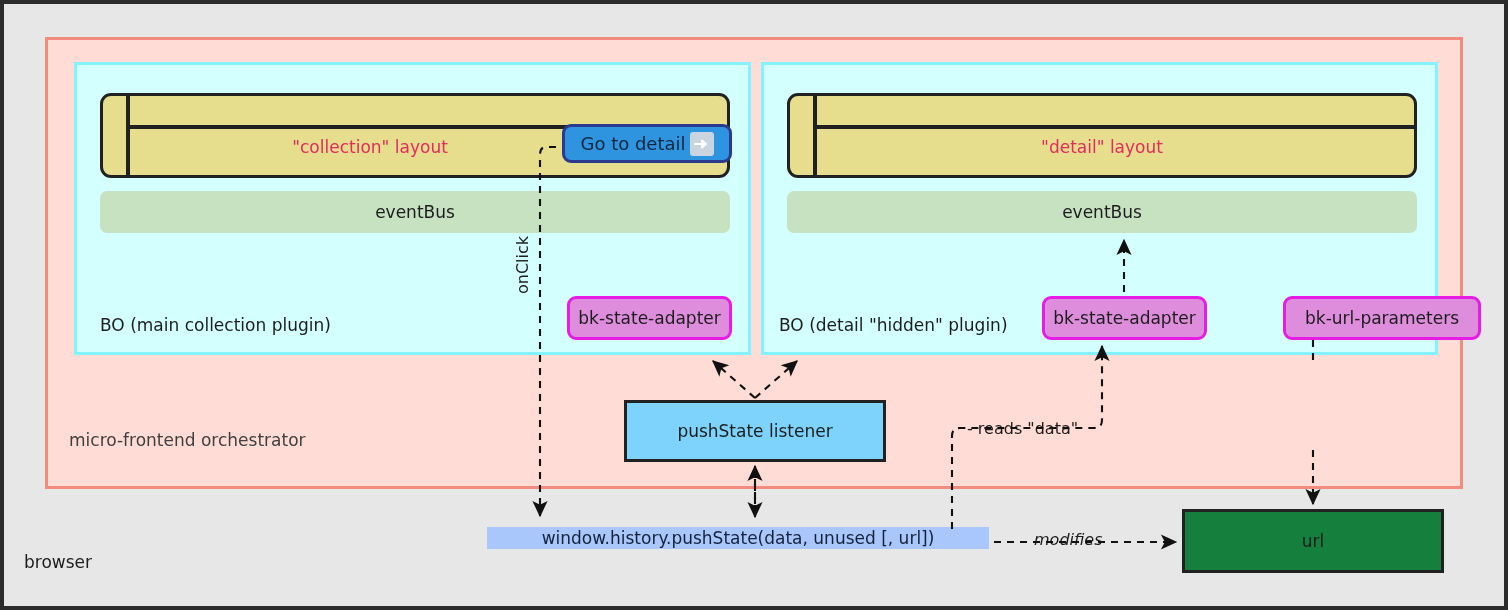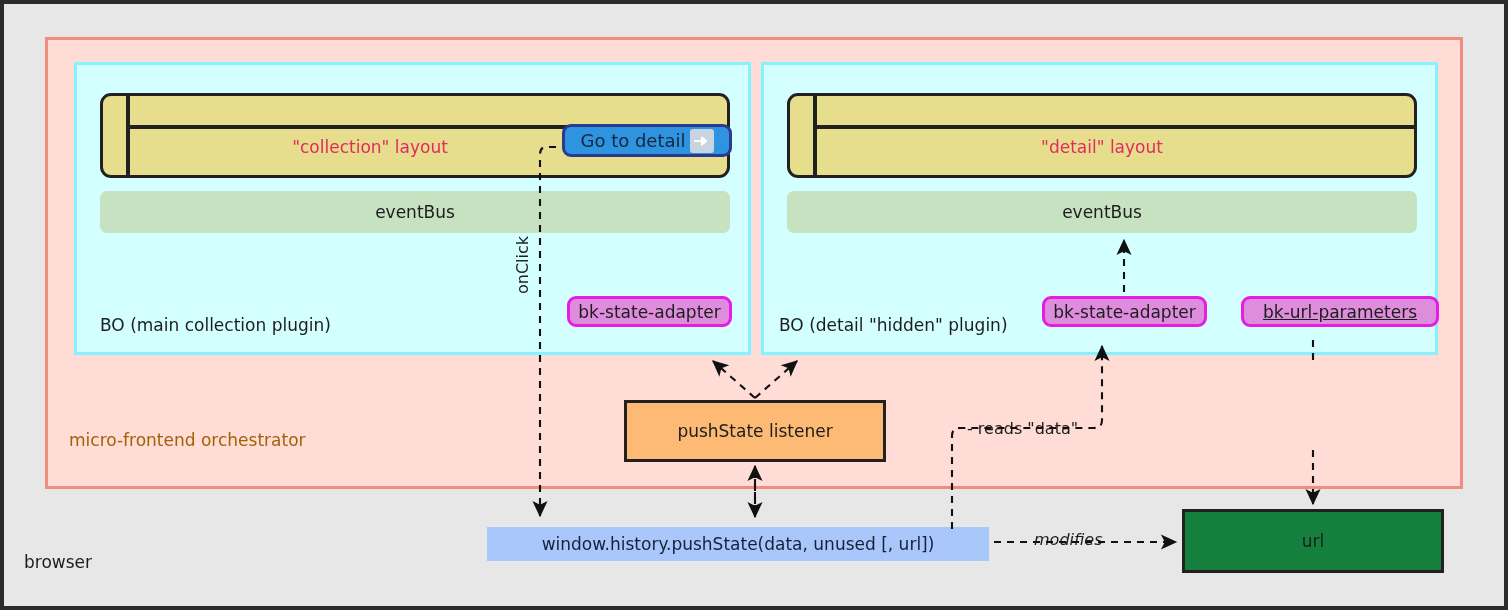--- a/index.html
+++ b/index.html
@@ -29,21 +29,21 @@
 
   
   #orchestrator {
     left: 41px; top: 33px;
     width: 1418px; height: 452px;
     background: #ffdcd5;
     border: 3px solid #f28d7d;
   }
   #orchestrator-label {
     left: 65px; top: 426px;
-    font-size: 17px; color: #a16207; text-align: right;
+    font-size: 17px; color: #404040; text-align: right;
   }
 
   
   .bo-panel {
     background: #d4ffff;
     border: 3px solid #85f2ff;
     top: 58px; height: 293px;
   }
   #bo-collection { left: 70px; width: 677px; }
   #bo-detail     { left: 757px; width: 677px; }
@@ -76,21 +76,21 @@
     left: 0; right: 0; top: 41px;
     text-align: center;
     font-size: 17px;
     color: #e32a61;
   }
   #layout-collection .layout-title { padding-right: 90px; }
 
   
   #go-to-detail-button {
     left: 459px; top: 28px;
-    width: 170px; height: 33px;
+    width: 170px; height: 39px;
     background: #2e94e0;
     border: 3px solid #2b3a8f;
     border-radius: 9px;
     display: flex; align-items: center; justify-content: center;
     gap: 4px;
     cursor: pointer;
   }
   #go-to-detail-label { font-size: 18px; color: #16263d; }
   #arrow-right-icon {
     width: 24px; height: 24px;
@@ -105,55 +105,55 @@
     background: #c6e2c1;
     border-radius: 7px;
     display: flex; align-items: center; justify-content: center;
     font-size: 17px; color: #1d1d1d;
   }
   #eventbus-collection { left: 96px; width: 630px; }
   #eventbus-detail     { left: 783px; width: 630px; }
 
   
   .bk-pill {
-    top: 292px; height: 31px;
+    top: 292px; height: 44px;
     background: #dd8ddb;
     border: 3px solid #e61ce6;
     border-radius: 9px;
     display: flex; align-items: center; justify-content: center;
     font-size: 17px; color: #1d1d1d;
   }
   #bk-state-adapter-collection { left: 563px; width: 165px; }
   #bk-state-adapter-detail     { left: 1038px; width: 165px; }
-  #bk-url-parameters           { left: 1237px; width: 198px; text-decoration: underline; }
+  #bk-url-parameters           { left: 1279px; width: 198px; }
 
   
   #pushstate-listener {
     left: 620px; top: 396px;
     width: 262px; height: 62px;
-    background: #fdba74;
+    background: #7dd3fc;
     border: 3.5px solid #212121;
     display: flex; align-items: center; justify-content: center;
     font-size: 17px; color: #1d1d1d;
   }
 
   
   #url-box {
     left: 1178px; top: 505px;
     width: 262px; height: 64px;
     background: #15803d;
     border: 3.5px solid #212121;
     display: flex; align-items: center; justify-content: center;
     font-size: 17px; color: #1d1d1d;
   }
 
   
   #pushstate-api-bar {
     left: 483px; top: 523px;
-    width: 502px; height: 34px;
+    width: 502px; height: 22px;
     background: #a9c7fa;
     display: flex; align-items: center; justify-content: center;
     font-size: 17px; color: #14223c;
   }
 
   
   .edge-label {
     font-size: 16px; color: #1d1d1d;
     white-space: nowrap;
   }

